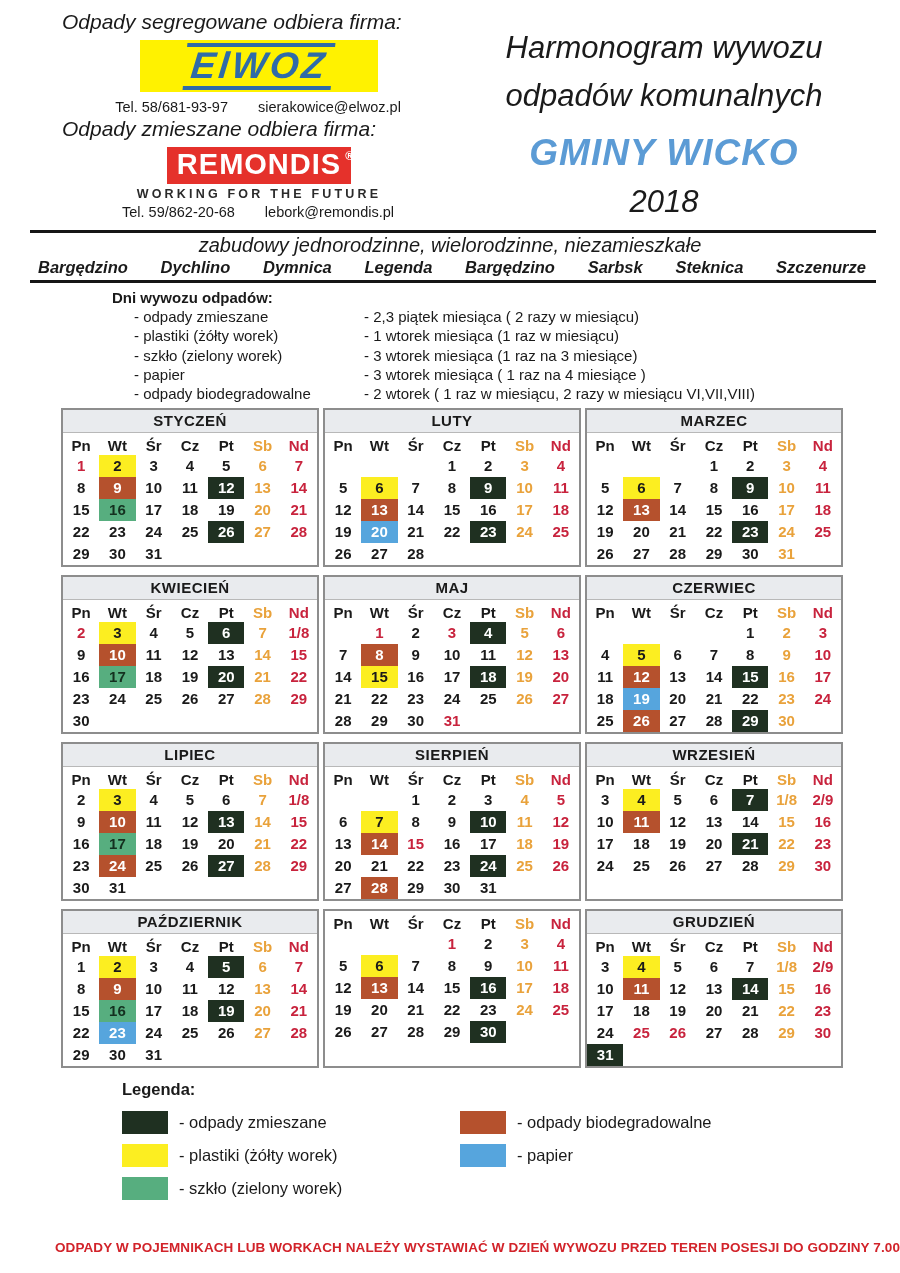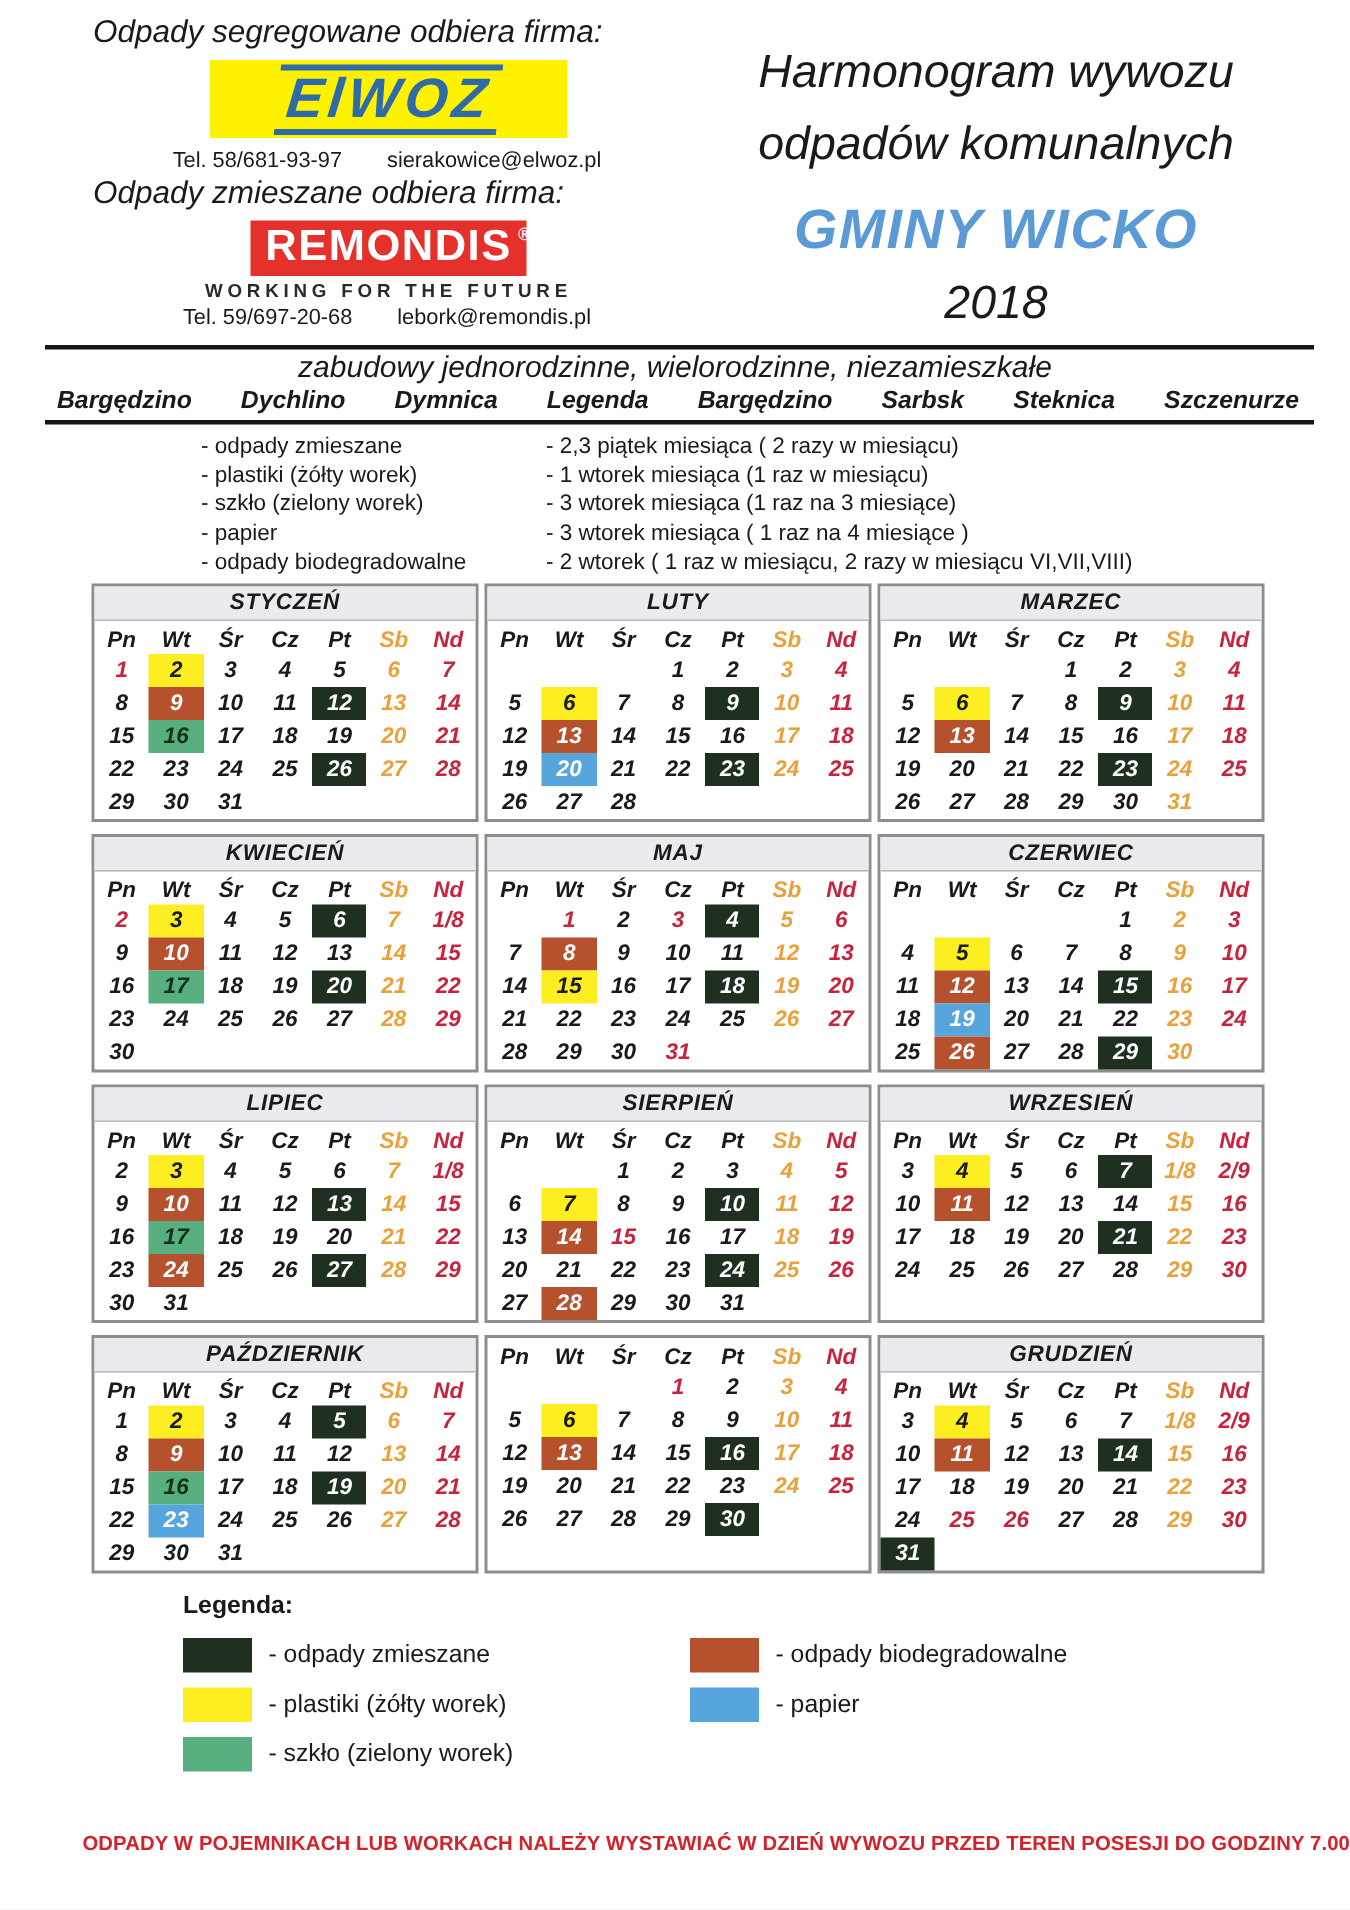--- a/index.html
+++ b/index.html
@@ -41,21 +41,21 @@
     display:flex; justify-content:space-between; padding:1px 10px 3px 8px;
     font-weight:bold; font-style:italic; font-size:16.5px;
     border-bottom:3px solid #161616; margin:0 24px 0 30px;
   }
   
   .sched { margin:5px 0 0 112px; font-size:15px; line-height:1.28; }
   .sched-title { font-weight:bold; font-size:15px; }
   .sched-row { display:grid; grid-template-columns:252px auto; font-weight:500; }
   .sched-row .w { padding-left:22px; }
   
-  .cal-grid { display:grid; grid-template-columns:repeat(3,258px); gap:8px 4px; margin:5px 0 0 61px;font-style:italic; }
+  .cal-grid { display:grid; grid-template-columns:repeat(3,258px); gap:8px 4px; margin:5px 0 0 61px; }
   .month { border:2px solid #8d8d8d; background:#fff; }
   .m-title {
     background:#e9ebee; text-align:center; font-weight:bold; font-size:15px;
     padding:2px 0 3px; border-bottom:1px solid #b8b8b8; letter-spacing:0.5px;
   }
   .m-week, .m-row { display:grid; grid-template-columns:repeat(7,1fr); }
   .m-week span { text-align:center; font-weight:bold; font-size:15px; padding:4px 0 1px; }
   .m-row span { text-align:center; font-size:15px; font-weight:600; height:22px; line-height:22px; }
   
   .legend { margin:12px 0 0 122px; }
@@ -85,21 +85,21 @@
         <span>sierakowice@elwoz.pl</span>
       </div>
       <div class="firm-line">Odpady zmieszane odbiera firma:</div>
       <div class="remondis-wrap">
         <div class="remondis-box" id="remondis-box" style="background: rgb(229, 49, 43);">
           <span>REMONDIS</span><span class="remondis-reg">®</span>
         </div>
         <div class="remondis-tagline">WORKING FOR THE FUTURE</div>
       </div>
       <div class="contact">
-        <span>Tel. 59/697-20-68</span>
+        <span>Tel. 59/862-20-68</span>
         <span>lebork@remondis.pl</span>
       </div>
     </div>
     <div class="hdr-right">
       <div class="title-it">Harmonogram wywozu</div>
       <div class="title-it">odpadów komunalnych</div>
       <div class="gminy" id="gminy" style="color: rgb(91, 155, 213);">GMINY WICKO</div>
       <div class="year">2018</div>
     </div>
   </div>
@@ -111,20 +111,21 @@
       <span>Dychlino</span>
       <span>Dymnica</span>
       <span>Legenda</span>
       <span>Bargędzino</span>
       <span>Sarbsk</span>
       <span>Steknica</span>
       <span>Szczenurze</span>
     </div>
 
   <div class="sched">
+    <div class="sched-title">Dni wywozu odpadów:</div>
     <div id="sched-rows">
         <div class="sched-row">
           <span class="w">- odpady zmieszane</span>
           <span class="f">- 2,3 piątek miesiąca ( 2 razy w miesiącu)</span>
         </div>
         <div class="sched-row">
           <span class="w">- plastiki (żółty worek)</span>
           <span class="f">- 1 wtorek miesiąca (1 raz w miesiącu)</span>
         </div>
         <div class="sched-row">

